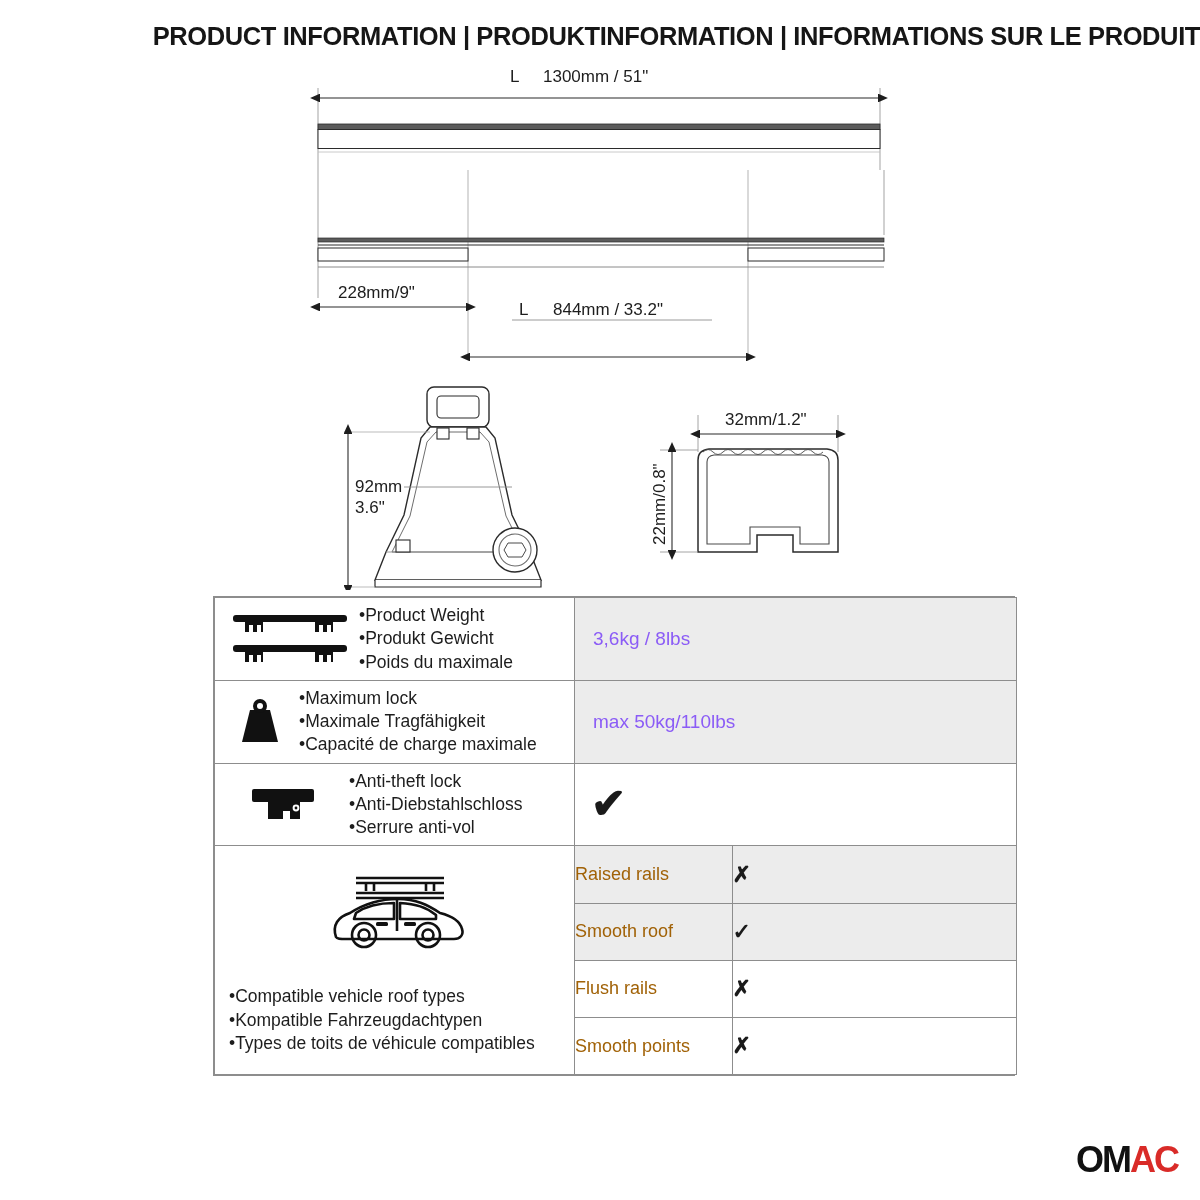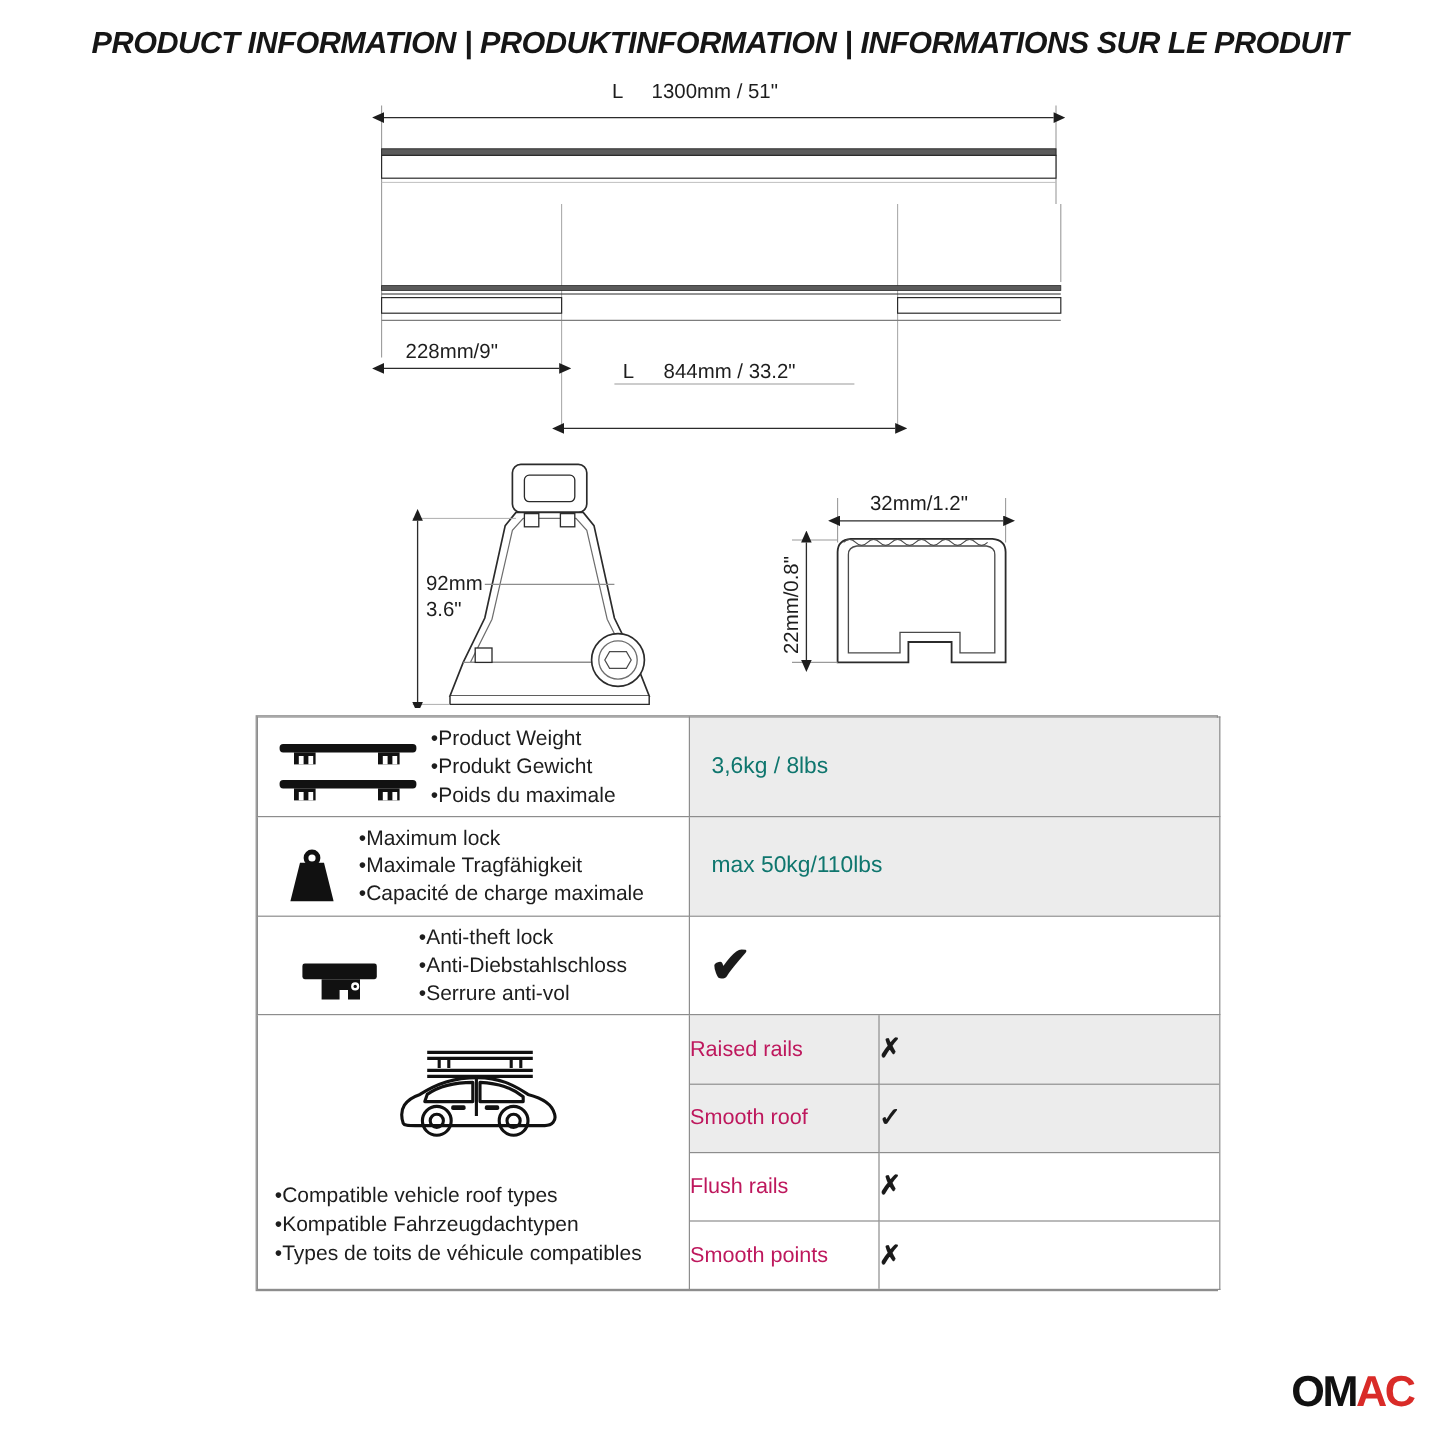--- a/index.html
+++ b/index.html
@@ -8,22 +8,21 @@
     background: #ffffff;
     font-family: "Liberation Sans", sans-serif;
     color: #1a1a1a;
     overflow: hidden;
   }
   #page { position: relative; width: 1200px; height: 1200px; }
 
   
   .title-bar {
     position: absolute; left: 0; top: 22px; width: 1200px;
-    text-align: center;
-    font-style: italic;
+    text-align: right;
   }
   .title-bar .title {
     font-size: 25.5px;
     font-weight: bold;
     letter-spacing: -0.4px;
     color: #161616;
     white-space: nowrap;
     font-family: "Liberation Sans", sans-serif;
   }
 
@@ -45,55 +44,55 @@
   .spec-table table { border-collapse: collapse; width: 100%; table-layout: fixed; }
   .spec-table td {
     border: 1px solid #8d8d8d;
     vertical-align: middle;
     padding: 0;
   }
   .col-icon { width: 360px; }
   .col-val  { width: 442px; }
 
   .cell-label {
-    display: flex; align-items: flex-end; gap: 4px;
+    display: flex; align-items: center; gap: 4px;
     height: 100%;
     padding: 6px 2px 6px 10px;
   }
   .label-icon {
     width: 130px; min-width: 130px;
     display: flex; align-items: center; justify-content: center;
   }
   .label-lines {
     font-size: 17.5px; line-height: 1.33;
     color: #1d1d1d;
     white-space: nowrap;
   }
   .label-lines div { font-size: 17.5px; }
 
   .cell-value {
     font-size: 19px;
-    color: #0f766e;
+    color: #8b5cf6;
     padding: 10px 16px 10px 18px;
   }
   .shade { background: #ececec; }
   .plain { background: #ffffff; }
 
   .mark { font-size: 22px; font-weight: bold; line-height: 1; }
   .check-big { font-size: 42px; font-weight: bold; line-height: 1; padding-left: 16px;}
 
   
   .compat-wrap { padding: 0; }
   .compat-table { border-collapse: collapse; width: 100%; table-layout: fixed; height: 100%; }
   .compat-table td { border: 1px solid #8d8d8d; height: 57px; }
   .compat-table td:first-child { border-left: none; }
   .compat-table tr:first-child td { border-top: none; }
   .compat-table tr:last-child td { border-bottom: none; }
   .compat-table td:last-child { border-right: none; }
-  .compat-name { width: 157px; font-size: 18px; padding-left: 15px; color: #be185d;}
+  .compat-name { width: 157px; font-size: 18px; padding-left: 15px; color: #a16207;}
   .compat-mark { padding-left: 15px; }
 
   .compat-left {
     display: flex; flex-direction: column; align-items: flex-start;
     padding: 12px 6px 14px 14px; height: 100%; justify-content: flex-start; gap: 16px;
   }
   .compat-caricon { align-self: center; margin: 6px 0 10px 0; }
   .compat-text { font-size: 17.5px; line-height: 1.35; color: #1d1d1d; }
 
   

